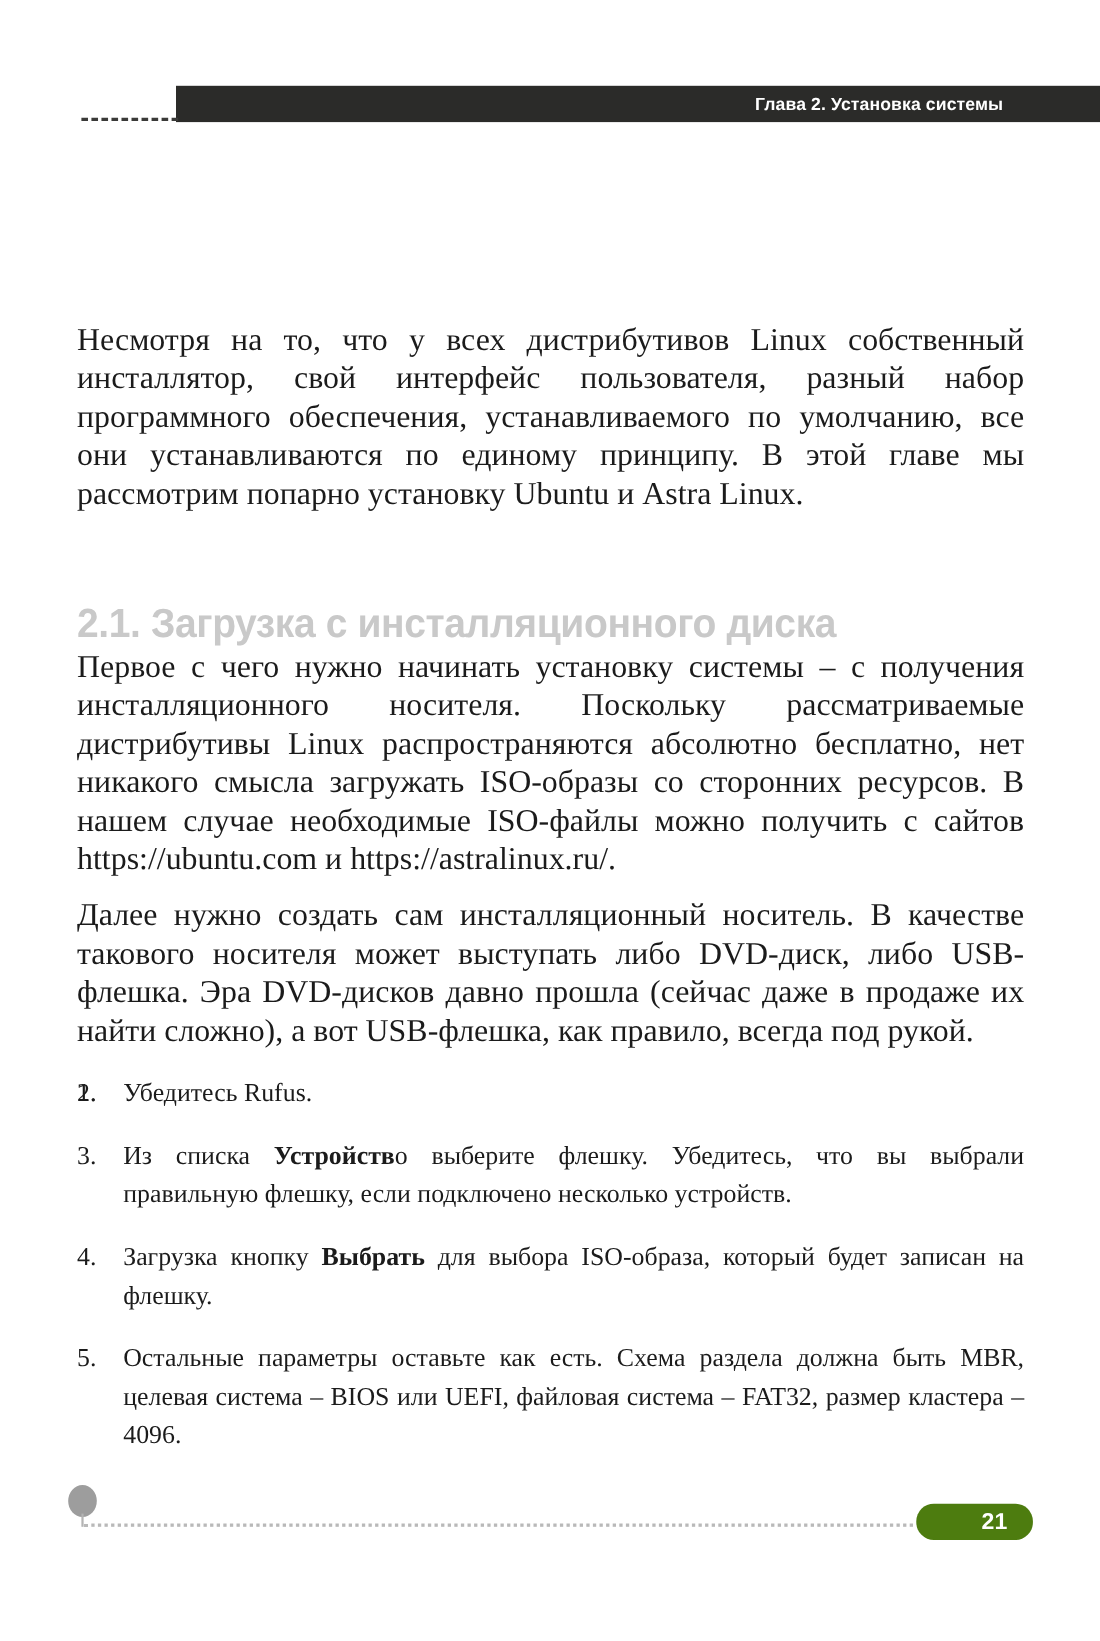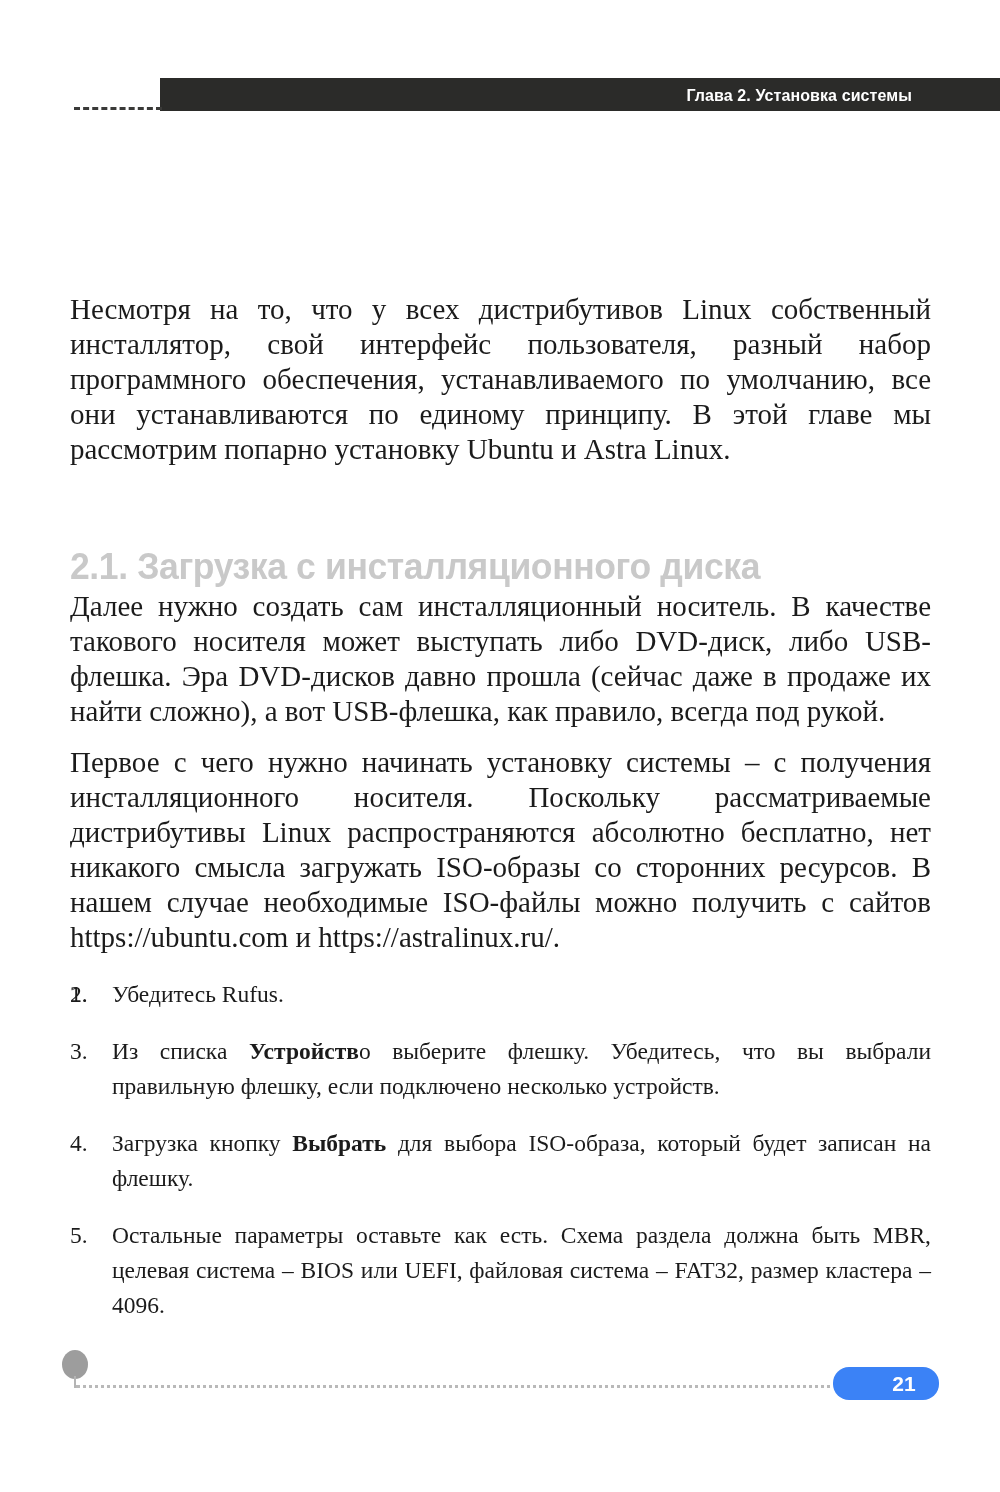--- a/index.html
+++ b/index.html
@@ -147,21 +147,21 @@
     height: 0;
     border-top: 3px dotted #b9b9b9;
   }
   .page-badge {
     position: absolute;
     left: 833px;
     top: 1367px;
     width: 70px;
     height: 33px;
     border-radius: 16px;
-    background: #3b82f6;
+    background: #4d7c0f;
     color: #ffffff;
     font-family: "Liberation Sans", sans-serif;
     font-weight: bold;
     font-size: 21px;
     display: flex;
     align-items: center;
     justify-content: center;
     padding-left: 36px;
   }
 </style>
@@ -173,23 +173,23 @@
 <div class="header-dash"></div>
 
 <div class="column">
 
   <p class="body-text lead">Несмотря на то, что у всех дистрибутивов Linux собственный инсталлятор, свой интерфейс пользователя, разный набор программного обеспечения, устанавливаемого по умолчанию, все они устанавливаются по единому принципу. В этой главе мы рассмотрим попарно установку Ubuntu и Astra Linux.</p>
 
   <div class="heading-block">
     <h2 class="section-heading">2.1. Загрузка с инсталляционного диска</h2>
   </div>
 
+  <p class="body-text">Первое с чего нужно начинать установку системы – с получения инсталляционного носителя. Поскольку рассматриваемые дистрибутивы Linux распространяются абсолютно бесплатно, нет никакого смысла загружать ISO-образы со сторонних ресурсов. В нашем случае необходимые ISO-файлы можно получить с сайтов https://ubuntu.com и https://astralinux.ru/.</p>
+
   <p class="body-text">Далее нужно создать сам инсталляционный носитель. В качестве такового носителя может выступать либо DVD-диск, либо USB-флешка. Эра DVD-дисков давно прошла (сейчас даже в продаже их найти сложно), а вот USB-флешка, как правило, всегда под рукой.</p>
-
-  <p class="body-text">Первое с чего нужно начинать установку системы – с получения инсталляционного носителя. Поскольку рассматриваемые дистрибутивы Linux распространяются абсолютно бесплатно, нет никакого смысла загружать ISO-образы со сторонних ресурсов. В нашем случае необходимые ISO-файлы можно получить с сайтов https://ubuntu.com и https://astralinux.ru/.</p>
 
 
   <ol class="steps">
     <li>
       <span class="num">1.</span>
     </li>
     <li>
       <span class="num">2.</span>
       <span class="step-text"><span>Убедитесь Rufus.</span><b></b><span></span></span>
     </li>

